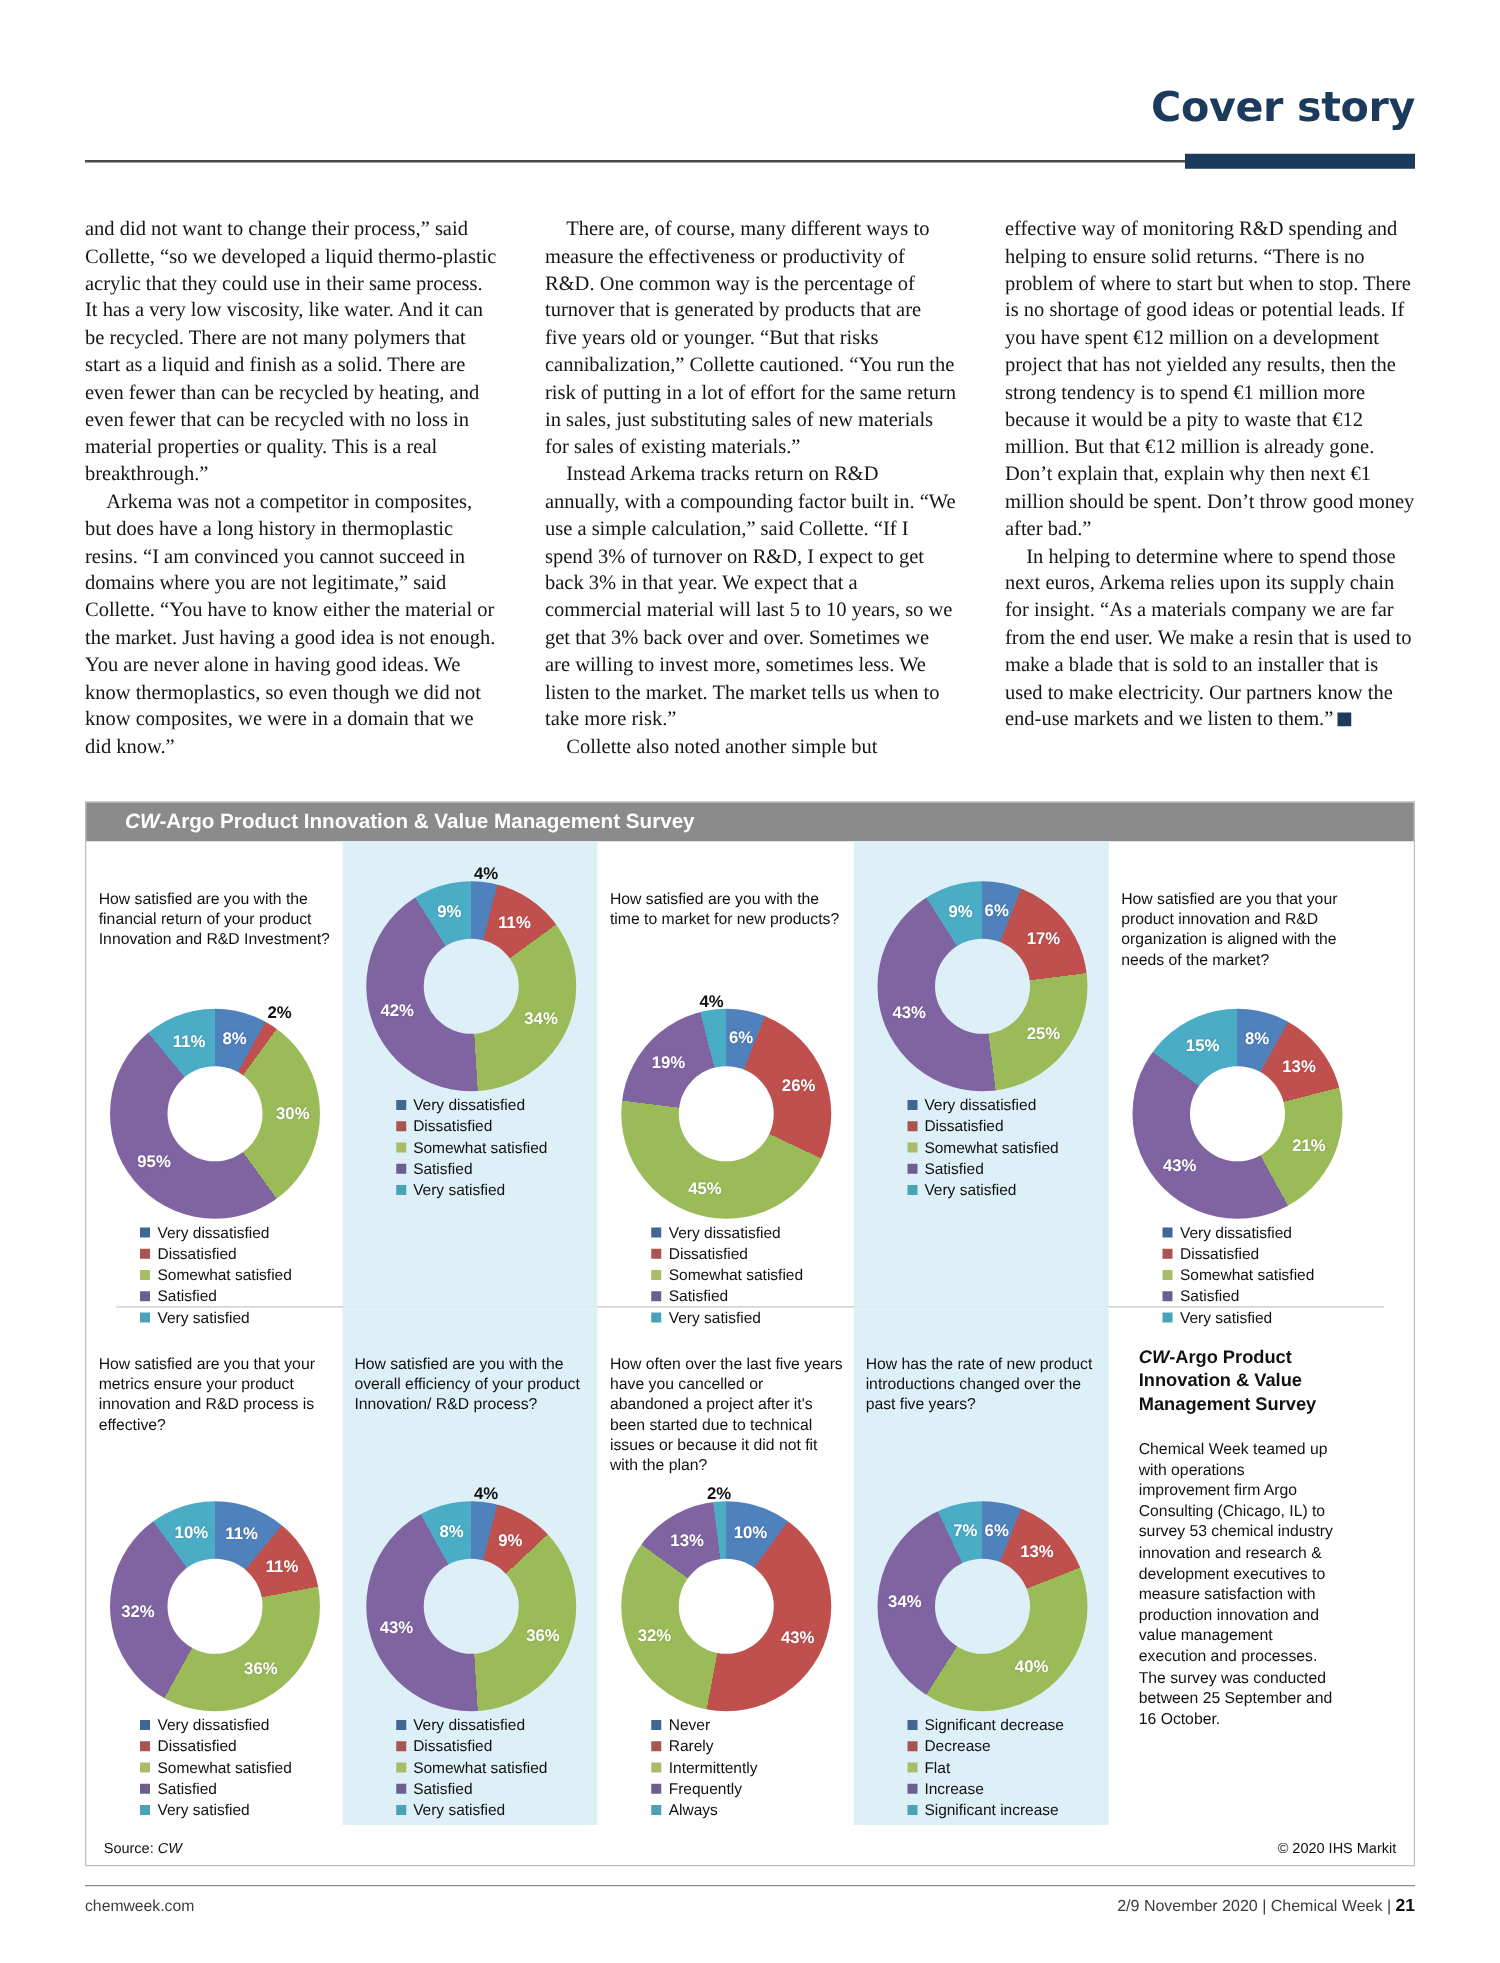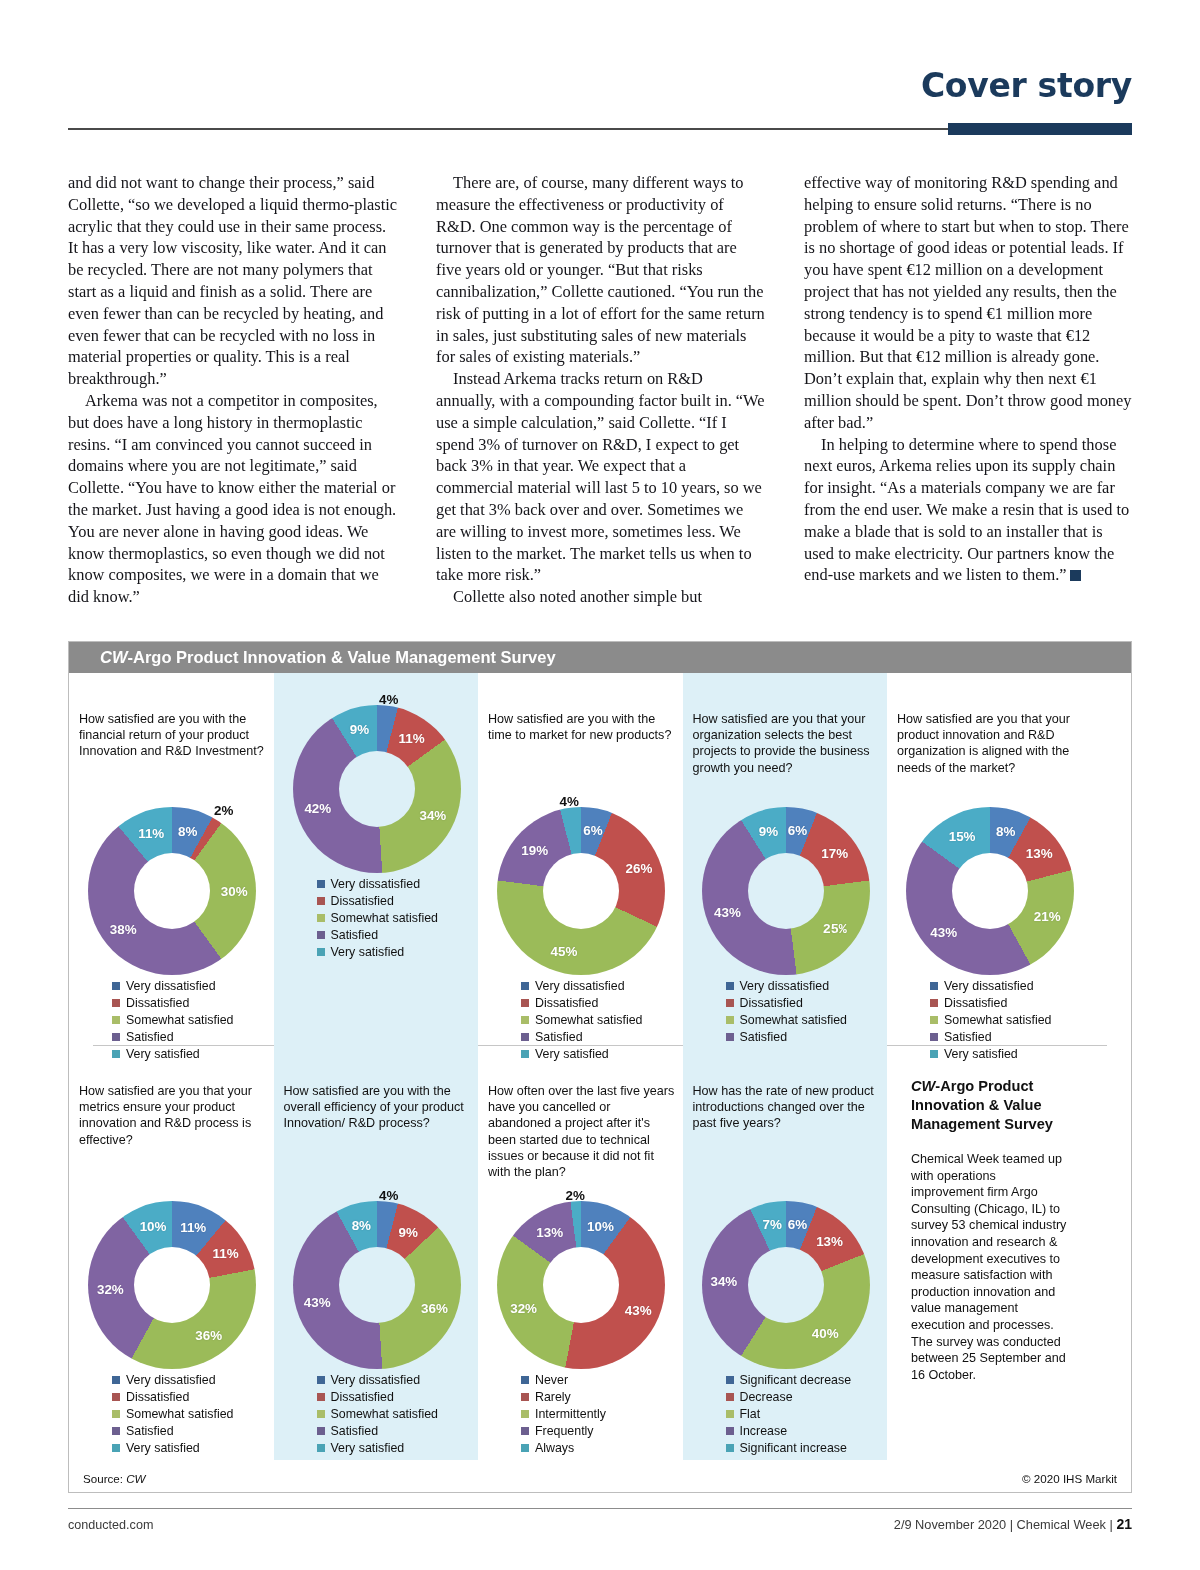--- a/index.html
+++ b/index.html
@@ -120,21 +120,21 @@
 
     <div class="grid">
       <div class="row row1" id="row1">
           <div class="cell">
             <div class="q">How satisfied are you with the financial return of your product Innovation and R&amp;D Investment?</div>
             <div class="donut-wrap">
               <div class="donut" style="background: conic-gradient(rgb(79, 129, 189) 0deg, rgb(79, 129, 189) 28.8deg, rgb(192, 80, 77) 28.8deg, rgb(192, 80, 77) 36deg, rgb(155, 187, 89) 36deg, rgb(155, 187, 89) 144deg, rgb(128, 100, 162) 144deg, rgb(128, 100, 162) 320.4deg, rgb(75, 172, 198) 320.4deg, rgb(75, 172, 198) 360deg);"></div>
               <div class="lbl" style="left: 108.419px; top: 35.9478px;">8%</div>
               <div class="lbl out" style="left: 144.439px; top: 14.9445px;">2%</div>
               <div class="lbl" style="left: 155px; top: 96px;">30%</div>
-              <div class="lbl" style="left: 44.0104px; top: 134px;">38%</div>
+              <div class="lbl" style="left: 44.0104px; top: 134px;">95%</div>
               <div class="lbl" style="left: 71.9982px; top: 37.6654px;">11%</div>
             </div>
             <div class="legend">
               <div class="legend-item">
                 <span class="sw" style="background: rgb(63, 102, 149);"></span>
                 <span class="legend-label">Very dissatisfied</span>
               </div>
               <div class="legend-item">
                 <span class="sw" style="background: rgb(168, 85, 82);"></span>
                 <span class="legend-label">Dissatisfied</span>
@@ -212,26 +212,25 @@
                 <span class="sw" style="background: rgb(108, 95, 143);"></span>
                 <span class="legend-label">Satisfied</span>
               </div>
               <div class="legend-item">
                 <span class="sw" style="background: rgb(74, 163, 181);"></span>
                 <span class="legend-label">Very satisfied</span>
               </div>
             </div>
           </div>
           <div class="cell tint">
-            <div class="q">How satisfied are you that your organization selects the best projects to provide the business growth you need?</div>
             <div class="donut-wrap">
               <div class="donut" style="background: conic-gradient(rgb(79, 129, 189) 0deg, rgb(79, 129, 189) 21.6deg, rgb(192, 80, 77) 21.6deg, rgb(192, 80, 77) 82.8deg, rgb(155, 187, 89) 82.8deg, rgb(155, 187, 89) 172.8deg, rgb(128, 100, 162) 172.8deg, rgb(128, 100, 162) 327.6deg, rgb(75, 172, 198) 327.6deg, rgb(75, 172, 198) 360deg);"></div>
               <div class="lbl" style="left: 104.618px; top: 35.0982px;">6%</div>
               <div class="lbl" style="left: 141.99px; top: 57.9998px;">17%</div>
-              <div class="lbl" style="left: 141.99px; top: 134px; font-family: Liberation Mono, monospace;">25%</div>
+              <div class="lbl" style="left: 141.99px; top: 134px;">25%</div>
               <div class="lbl" style="left: 34.6654px; top: 117.002px;">43%</div>
               <div class="lbl" style="left: 75.7026px; top: 36.4618px;">9%</div>
             </div>
             <div class="legend">
               <div class="legend-item">
                 <span class="sw" style="background: rgb(63, 102, 149);"></span>
                 <span class="legend-label">Very dissatisfied</span>
               </div>
               <div class="legend-item">
                 <span class="sw" style="background: rgb(168, 85, 82);"></span>
@@ -428,16 +427,16 @@
         </div>
     </div>
 
     <div class="panel-foot">
       <div class="src"><span>Source:</span> <i>CW</i></div>
       <div class="copy">© 2020 IHS Markit</div>
     </div>
   </div>
 
   <div class="foot-rule"></div>
-  <div class="foot-left">conducted.com</div>
+  <div class="foot-left">chemweek.com</div>
   <div class="foot-right"><span>2/9 November 2020 | Chemical Week |</span> <b>21</b></div>
 
 </div>
 
 </body></html>

